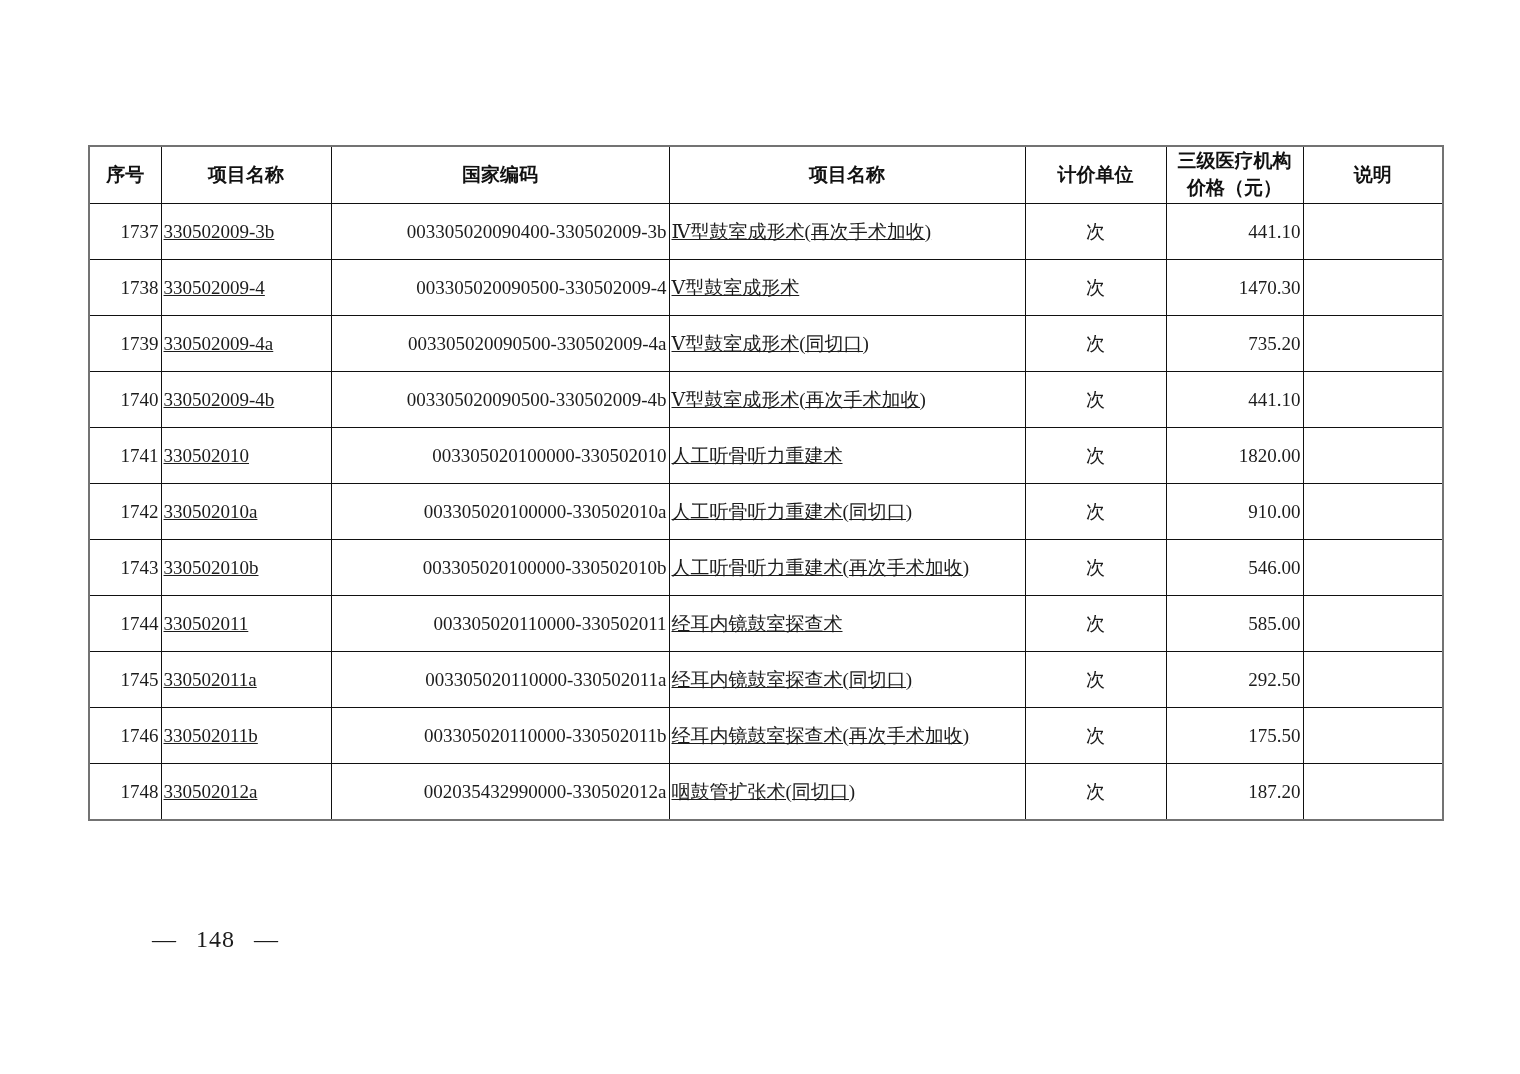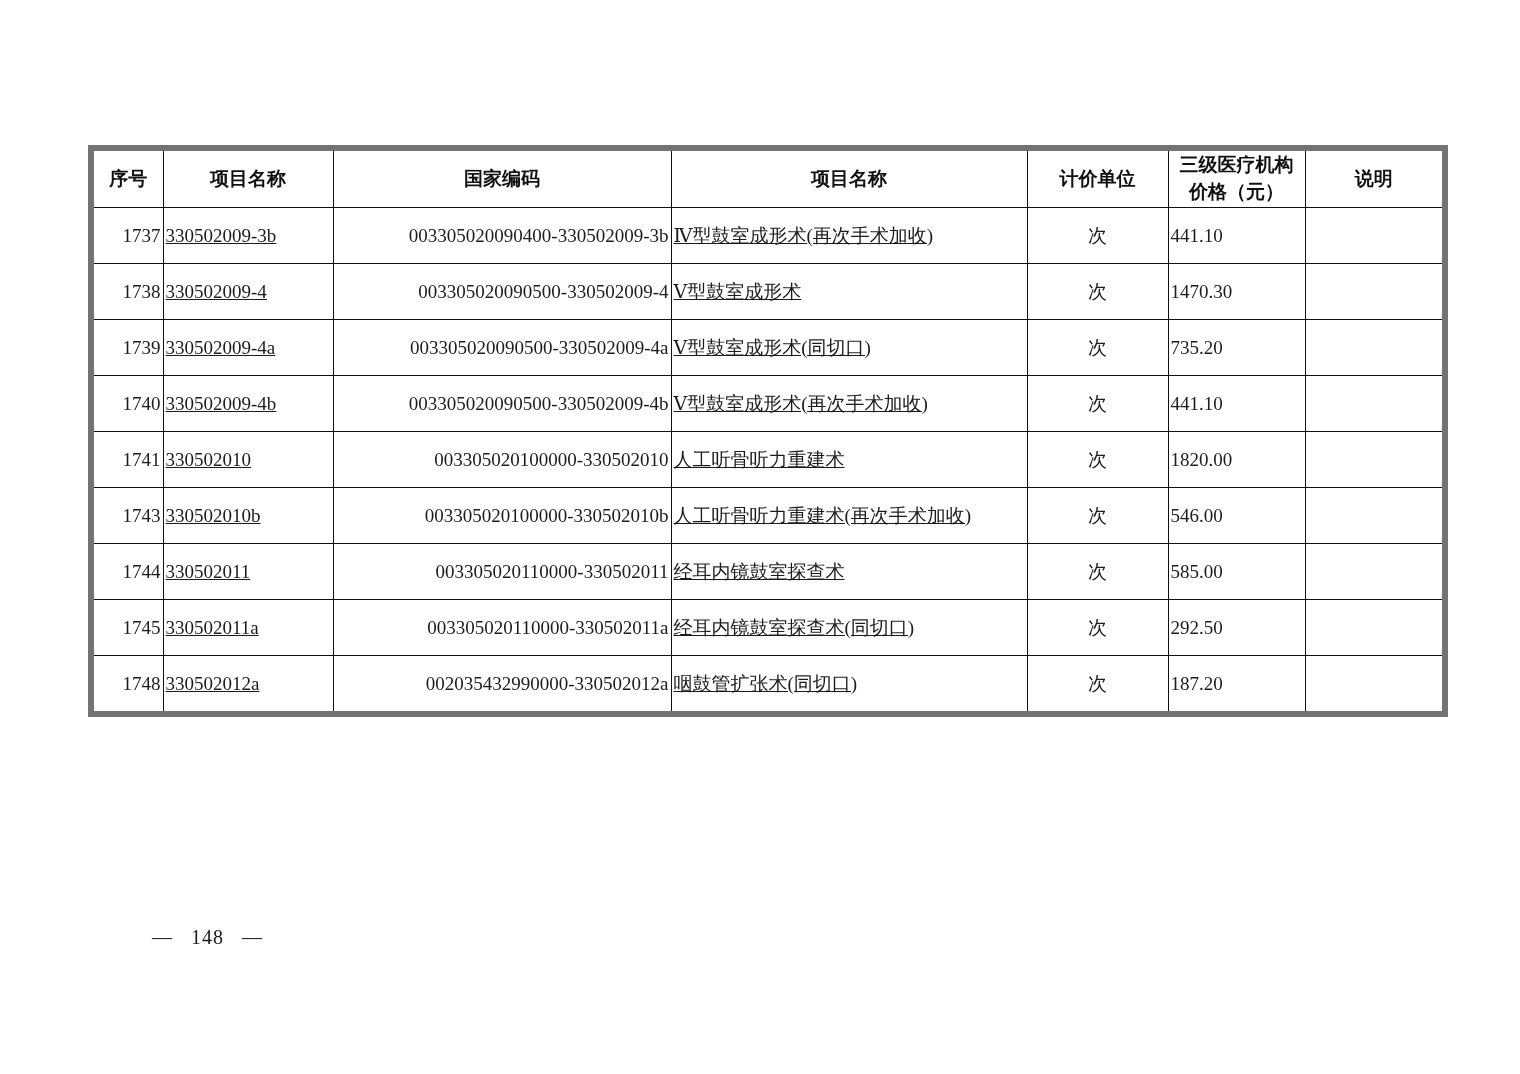--- a/index.html
+++ b/index.html
@@ -19,21 +19,21 @@
     position: absolute;
     inset: 0;
   }
   table.price-table {
     position: absolute;
     left: 88px;
     top: 145px;
     width: 1354px;
     border-collapse: collapse;
     table-layout: fixed;
-    border: 6px solid #737373;
+    border: 2px solid #737373;
   }
   .price-table th,
   .price-table td {
     border: 1px solid #111;
     overflow: hidden;
   }
   .price-table th {
     font-family: "Liberation Sans", "DejaVu Sans", sans-serif;
     font-weight: bold;
     font-size: 19px;
@@ -50,27 +50,27 @@
     height: 55px;
     vertical-align: middle;
     padding: 0 2px;
     white-space: nowrap;
   }
   .c-seq   { text-align: right; margin-left: 16px; }
   .c-code  { text-align: left; padding-left: 3px; text-decoration: underline; }
   .c-ncode { text-align: right; padding-left: 3px; }
   .c-name  { text-align: left; padding-left: 4px; text-decoration: underline; }
   .c-unit  { text-align: center; }
-  .c-price { text-align: left; margin-left: 12px; }
+  .c-price { text-align: right; margin-left: 12px; }
   .c-note  { text-align: center; }
   .footer {
     position: absolute;
     left: 152px;
     top: 926px;
-    font-size: 20px;
+    font-size: 24px;
     letter-spacing: 1px;
     word-spacing: 12px;
     color: #1c1c1c;
   }
 </style>
 </head>
 <body>
 
 <div class="page">
 
@@ -137,20 +137,29 @@
         <tr>
         <td class="c-seq">1741</td>
         <td class="c-code">330502010</td>
         <td class="c-ncode">003305020100000-330502010</td>
         <td class="c-name">人工听骨听力重建术</td>
         <td class="c-unit">次</td>
         <td class="c-price">1820.00</td>
         <td class="c-note"></td>
       </tr>
         <tr>
+        <td class="c-seq">1742</td>
+        <td class="c-code">330502010a</td>
+        <td class="c-ncode">003305020100000-330502010a</td>
+        <td class="c-name">人工听骨听力重建术(同切口)</td>
+        <td class="c-unit">次</td>
+        <td class="c-price">910.00</td>
+        <td class="c-note"></td>
+      </tr>
+        <tr>
         <td class="c-seq">1743</td>
         <td class="c-code">330502010b</td>
         <td class="c-ncode">003305020100000-330502010b</td>
         <td class="c-name">人工听骨听力重建术(再次手术加收)</td>
         <td class="c-unit">次</td>
         <td class="c-price">546.00</td>
         <td class="c-note"></td>
       </tr>
         <tr>
         <td class="c-seq">1744</td>
@@ -164,20 +173,29 @@
         <tr>
         <td class="c-seq">1745</td>
         <td class="c-code">330502011a</td>
         <td class="c-ncode">003305020110000-330502011a</td>
         <td class="c-name">经耳内镜鼓室探查术(同切口)</td>
         <td class="c-unit">次</td>
         <td class="c-price">292.50</td>
         <td class="c-note"></td>
       </tr>
         <tr>
+        <td class="c-seq">1746</td>
+        <td class="c-code">330502011b</td>
+        <td class="c-ncode">003305020110000-330502011b</td>
+        <td class="c-name">经耳内镜鼓室探查术(再次手术加收)</td>
+        <td class="c-unit">次</td>
+        <td class="c-price">175.50</td>
+        <td class="c-note"></td>
+      </tr>
+        <tr>
         <td class="c-seq">1748</td>
         <td class="c-code">330502012a</td>
         <td class="c-ncode">002035432990000-330502012a</td>
         <td class="c-name">咽鼓管扩张术(同切口)</td>
         <td class="c-unit">次</td>
         <td class="c-price">187.20</td>
         <td class="c-note"></td>
       </tr>
       </tbody>
   </table>

